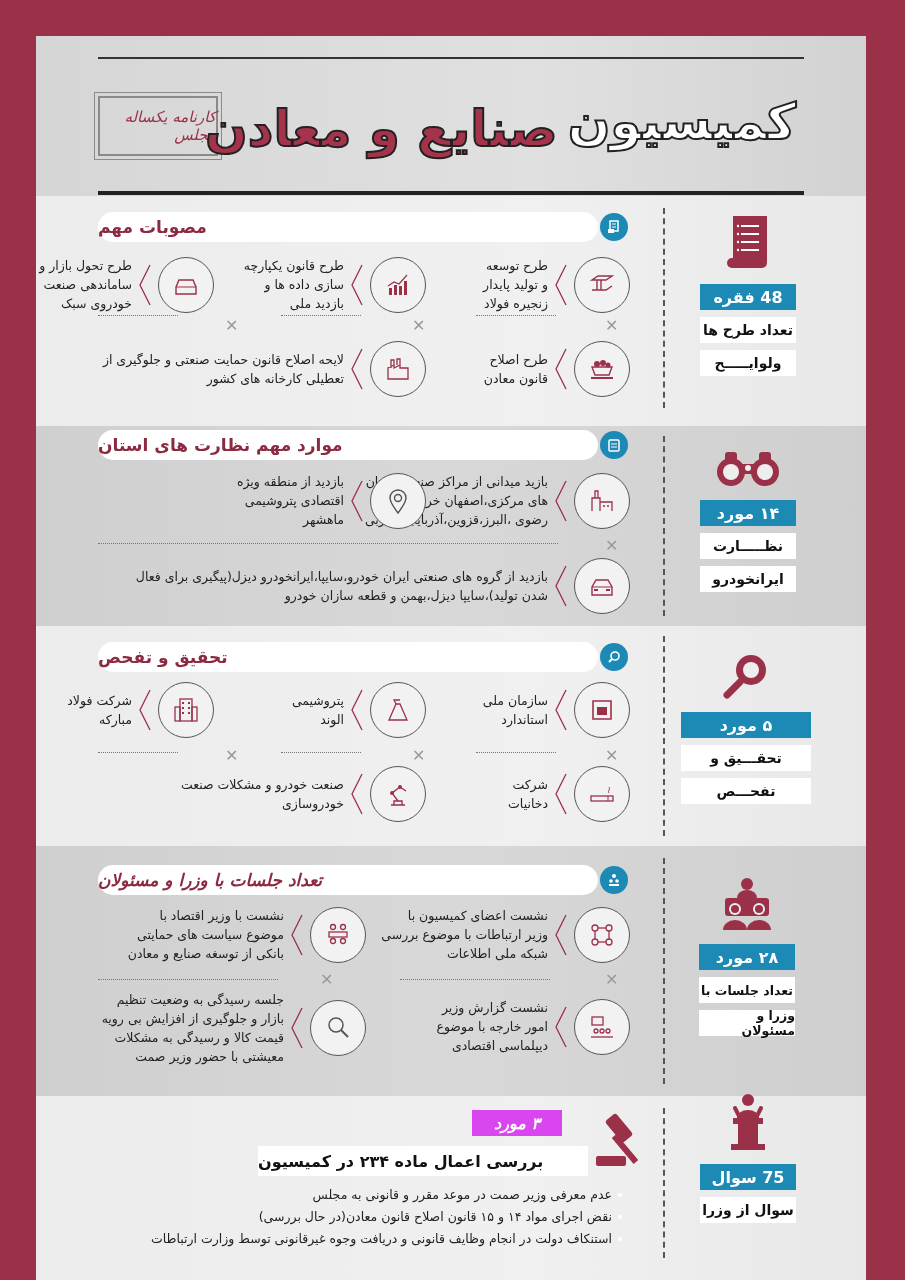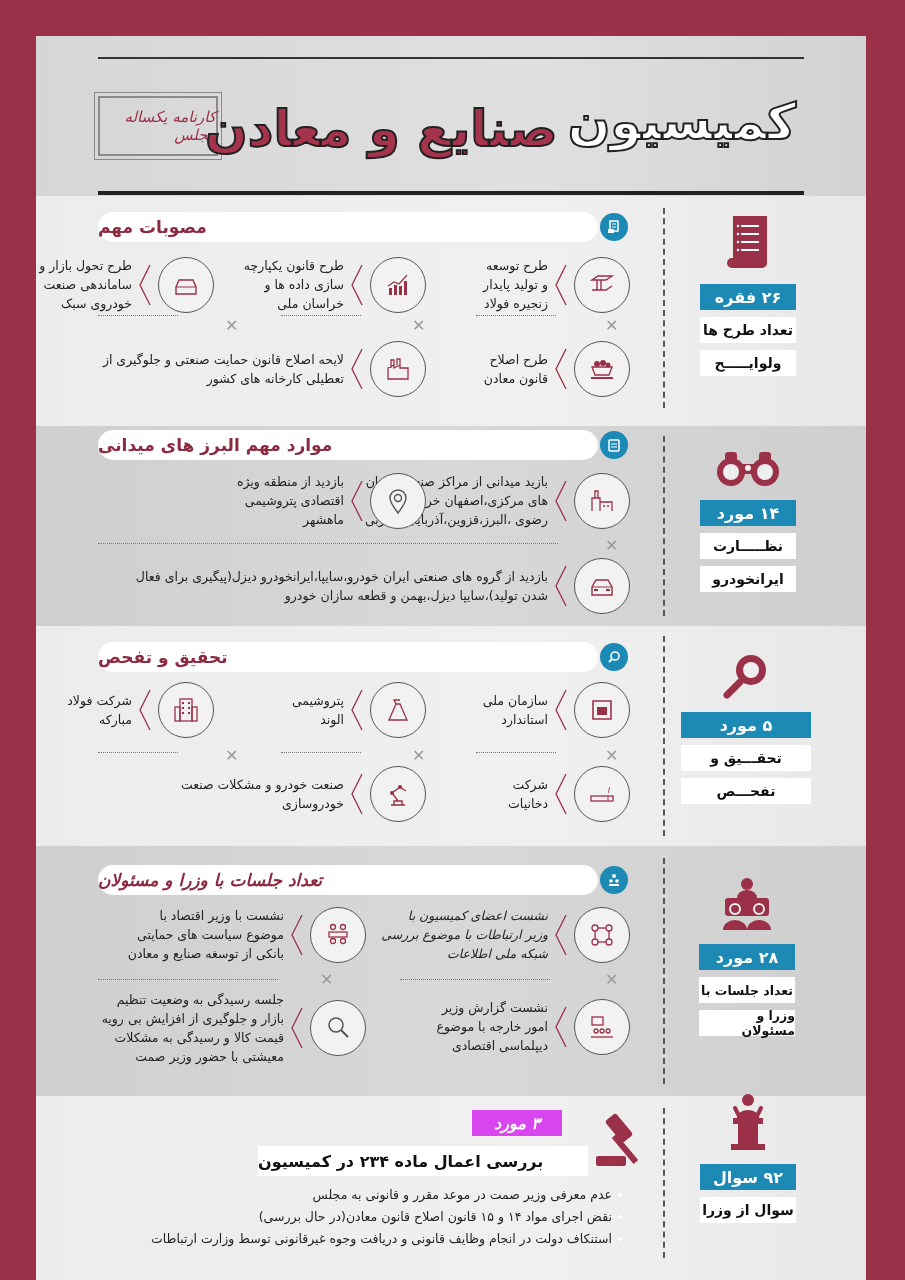--- a/index.html
+++ b/index.html
@@ -192,21 +192,21 @@
           <rect x="16" y="16" width="3" height="9" fill="#9b3149"></rect>
           <rect x="21" y="11" width="3" height="14" fill="#9b3149"></rect>
           <polyline points="5,16 11,12 16,14 24,5" fill="none" stroke="#9b3149" stroke-width="1.2"></polyline>
         </svg>
     </div>
     <svg class="chev" viewBox="0 0 14 44">
         <polyline points="12,2 2,22 12,42" fill="none" stroke="#9b3149" stroke-width="1.3"></polyline>
       </svg>
     <div class="item-text">طرح قانون یکپارچه
 سازی داده ها و
-خراسان ملی</div>
+بازدید ملی</div>
   </div>
   <div class="item" style="right:652px;top:220px;">
     <div class="circle">
       <svg width="30" height="30" viewBox="0 0 30 30">
           <path d="M8 10h14l3 7v7H5v-7z" fill="none" stroke="#9b3149" stroke-width="1.4"></path>
           <line x1="5" y1="17" x2="25" y2="17" stroke="#9b3149"></line>
         </svg>
     </div>
     <svg class="chev" viewBox="0 0 14 44">
         <polyline points="12,2 2,22 12,42" fill="none" stroke="#9b3149" stroke-width="1.3"></polyline>
@@ -262,27 +262,27 @@
           <line x1="16" y1="26" x2="34" y2="26"></line>
           <line x1="16" y1="34" x2="34" y2="34"></line>
         </g>
         <g fill="#fff">
           <circle cx="13" cy="10" r="1.2"></circle>
           <circle cx="13" cy="18" r="1.2"></circle>
           <circle cx="13" cy="26" r="1.2"></circle>
           <circle cx="13" cy="34" r="1.2"></circle>
         </g>
       </svg>
-    <div class="num">۲۶ فقره</div>
+    <div class="num">48 فقره</div>
     <div class="lbl">تعداد طرح ها</div>
     <div class="lbl">ولوایـــــح</div>
   </div>
 
   <div class="sec-title-bar" style="top:394px;">
-    <span>موارد مهم البرز های میدانی</span>
+    <span>موارد مهم نظارت های استان</span>
   </div>
   <div class="sec-icon" style="left:564px;top:395px;">
     <svg width="14" height="14" viewBox="0 0 14 14">
         <rect x="2" y="2" width="10" height="11" rx="1" fill="none" stroke="#fff" stroke-width="1.5"></rect>
         <line x1="4" y1="6" x2="10" y2="6" stroke="#fff"></line>
         <line x1="4" y1="9" x2="10" y2="9" stroke="#fff"></line>
       </svg>
   </div>
 
   <div class="item" style="right:236px;top:436px;">
@@ -460,21 +460,21 @@
   </div>
   <div class="sec-icon" style="left:564px;top:830px;">
     <svg width="14" height="14" viewBox="0 0 14 14">
         <circle cx="7" cy="3" r="2" fill="#fff"></circle>
         <circle cx="4" cy="8" r="1.8" fill="#fff"></circle>
         <circle cx="10" cy="8" r="1.8" fill="#fff"></circle>
         <rect x="2" y="11" width="10" height="2" fill="#fff"></rect>
       </svg>
   </div>
 
-  <div class="item" style="right:236px;top:870px;font-style:italic;">
+  <div class="item" style="right:236px;top:870px;">
     <div class="circle">
       <svg width="30" height="30" viewBox="0 0 30 30">
           <g fill="none" stroke="#9b3149" stroke-width="1.3">
             <circle cx="8" cy="8" r="3"></circle>
             <circle cx="22" cy="8" r="3"></circle>
             <circle cx="8" cy="22" r="3"></circle>
             <circle cx="22" cy="22" r="3"></circle>
             <line x1="11" y1="8" x2="19" y2="8"></line>
             <line x1="11" y1="22" x2="19" y2="22"></line>
             <line x1="8" y1="11" x2="8" y2="19"></line>
@@ -582,17 +582,17 @@
 
   <div class="stat" style="top:1056px;">
     <svg class="big-icon" width="50" height="60" viewBox="0 0 50 60">
         <circle cx="25" cy="8" r="6" fill="#9b3149"></circle>
         <path d="M12 16l4 8 M38 16l-4 8" stroke="#9b3149" stroke-width="4" stroke-linecap="round"></path>
         <path d="M14 26a11 8 0 0 1 22 0z" fill="#9b3149"></path>
         <rect x="10" y="26" width="30" height="6" fill="#9b3149"></rect>
         <rect x="15" y="32" width="20" height="20" fill="#9b3149"></rect>
         <rect x="8" y="52" width="34" height="6" fill="#9b3149"></rect>
       </svg>
-    <div class="num">۹۲ سوال</div>
+    <div class="num">75 سوال</div>
     <div class="lbl">سوال از وزرا</div>
   </div>
 
 </div>
 
 </body></html>

